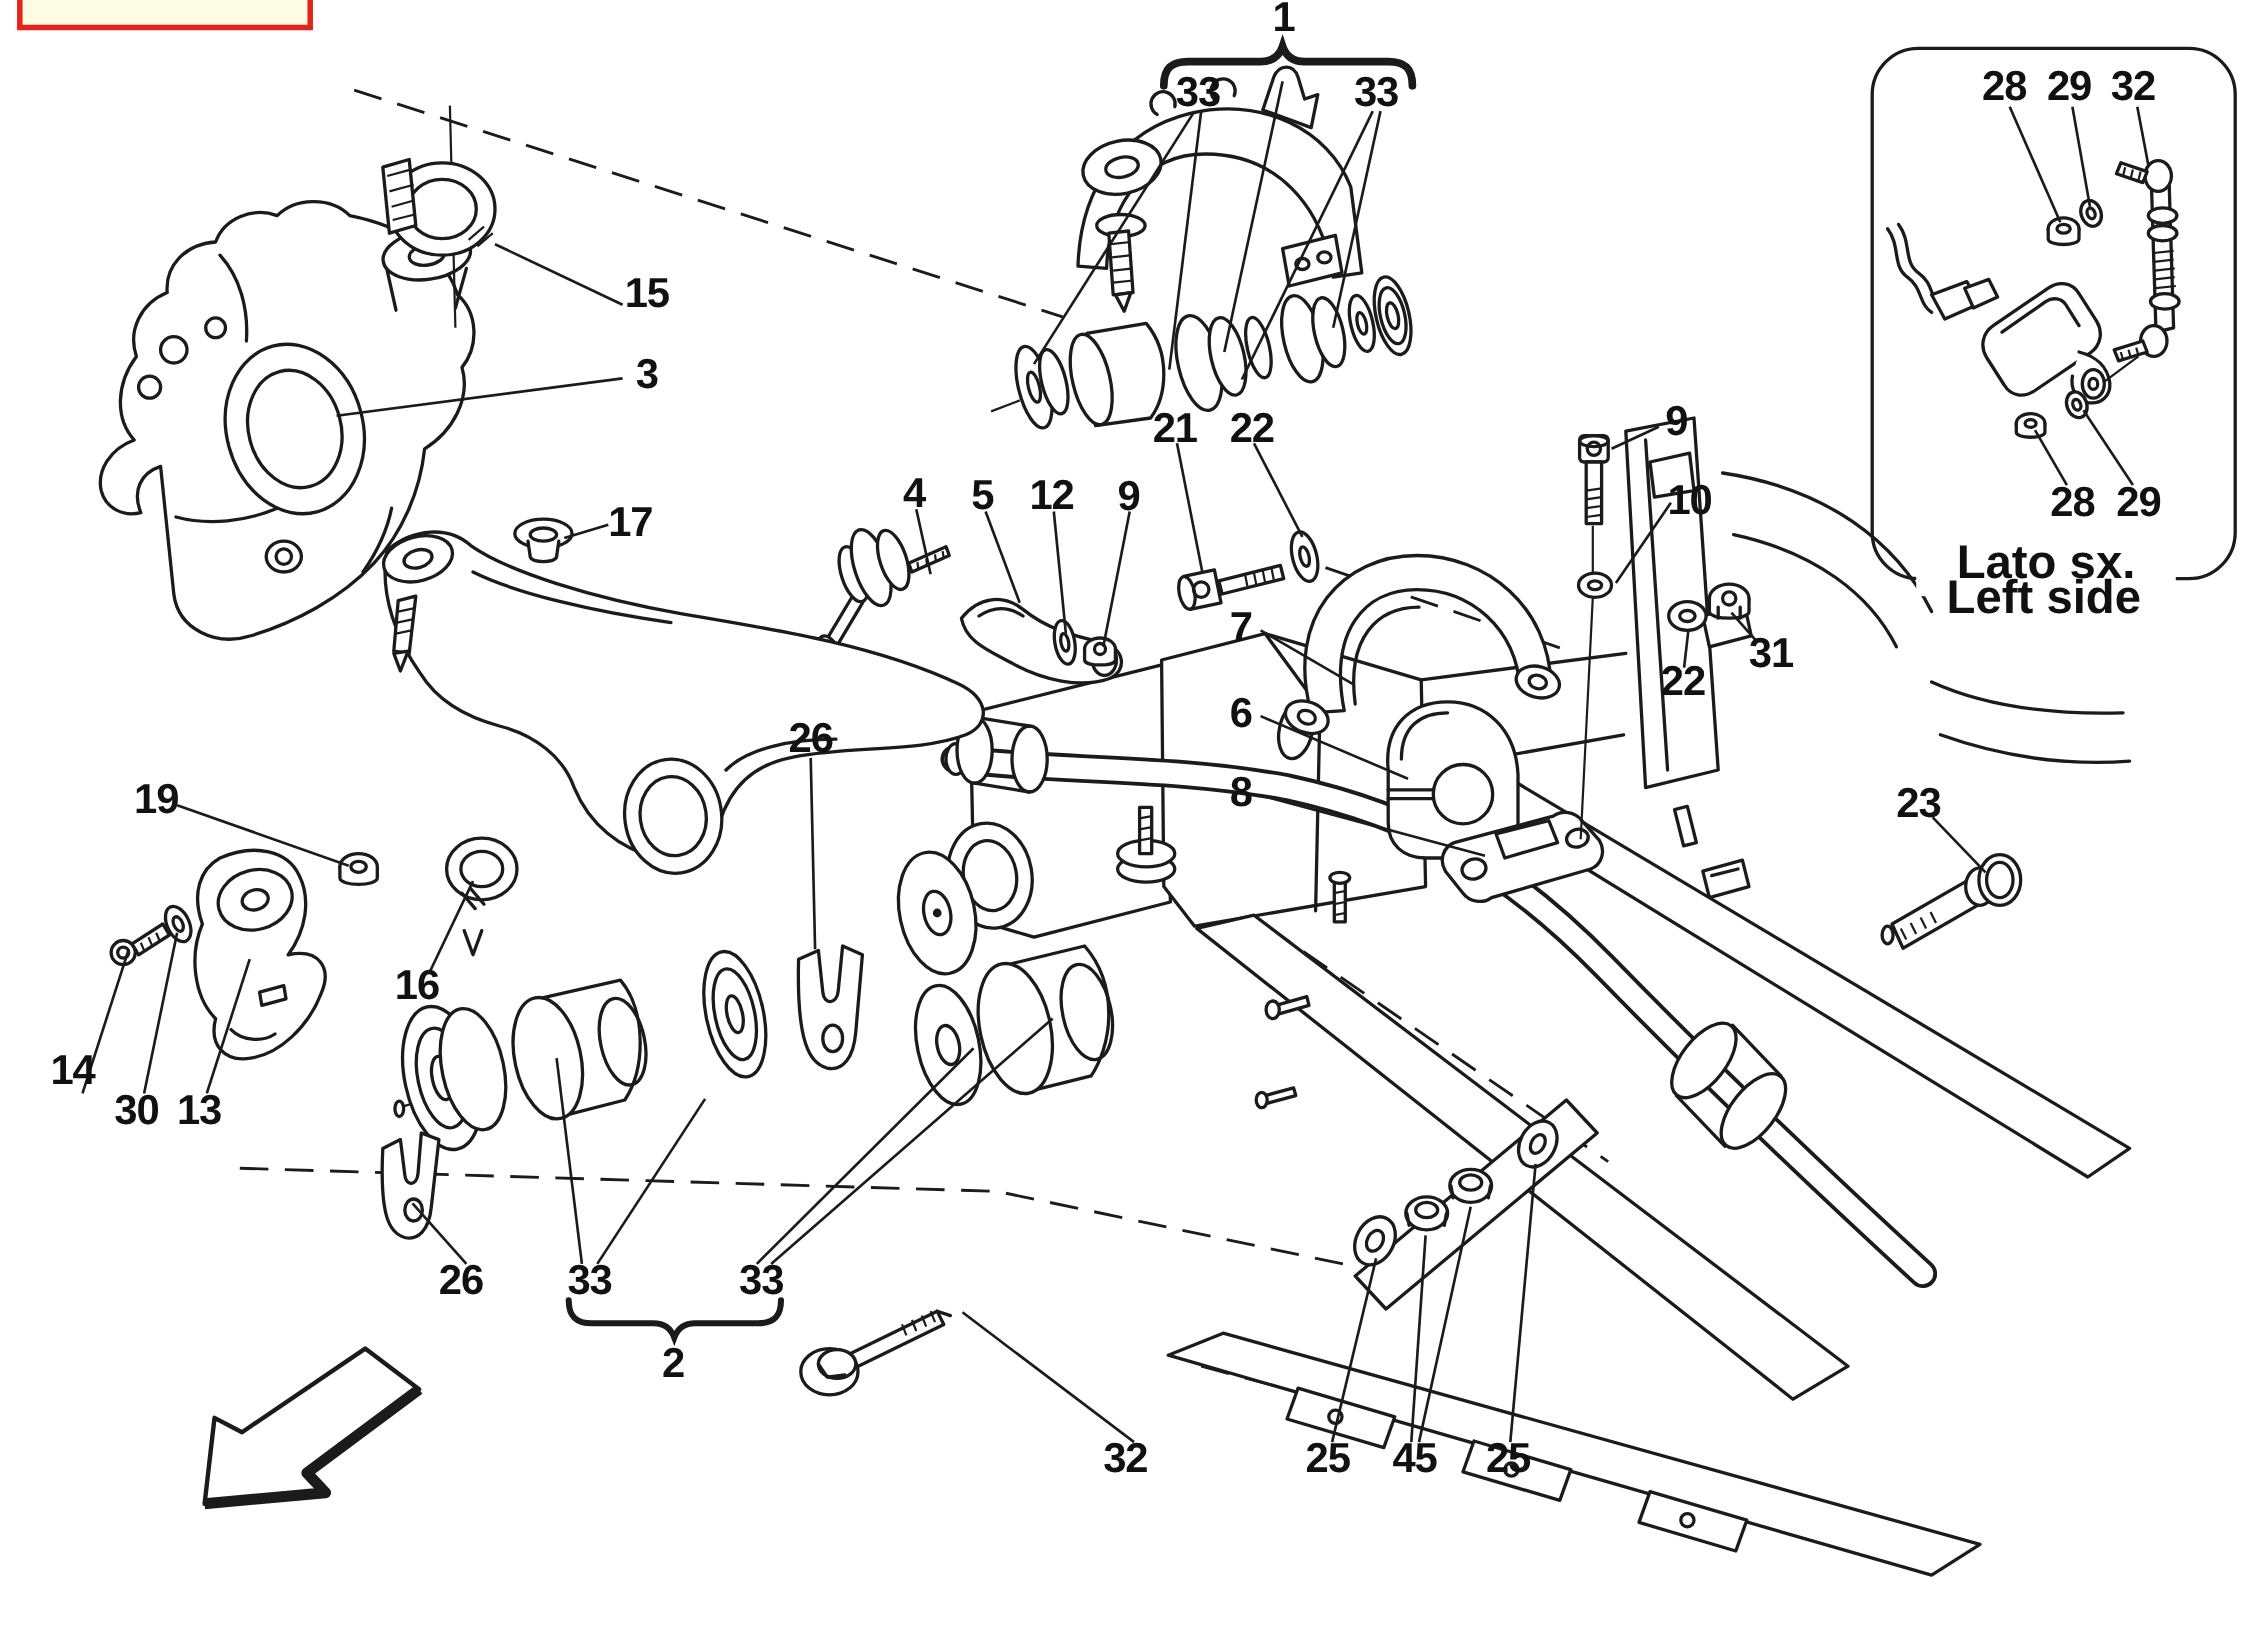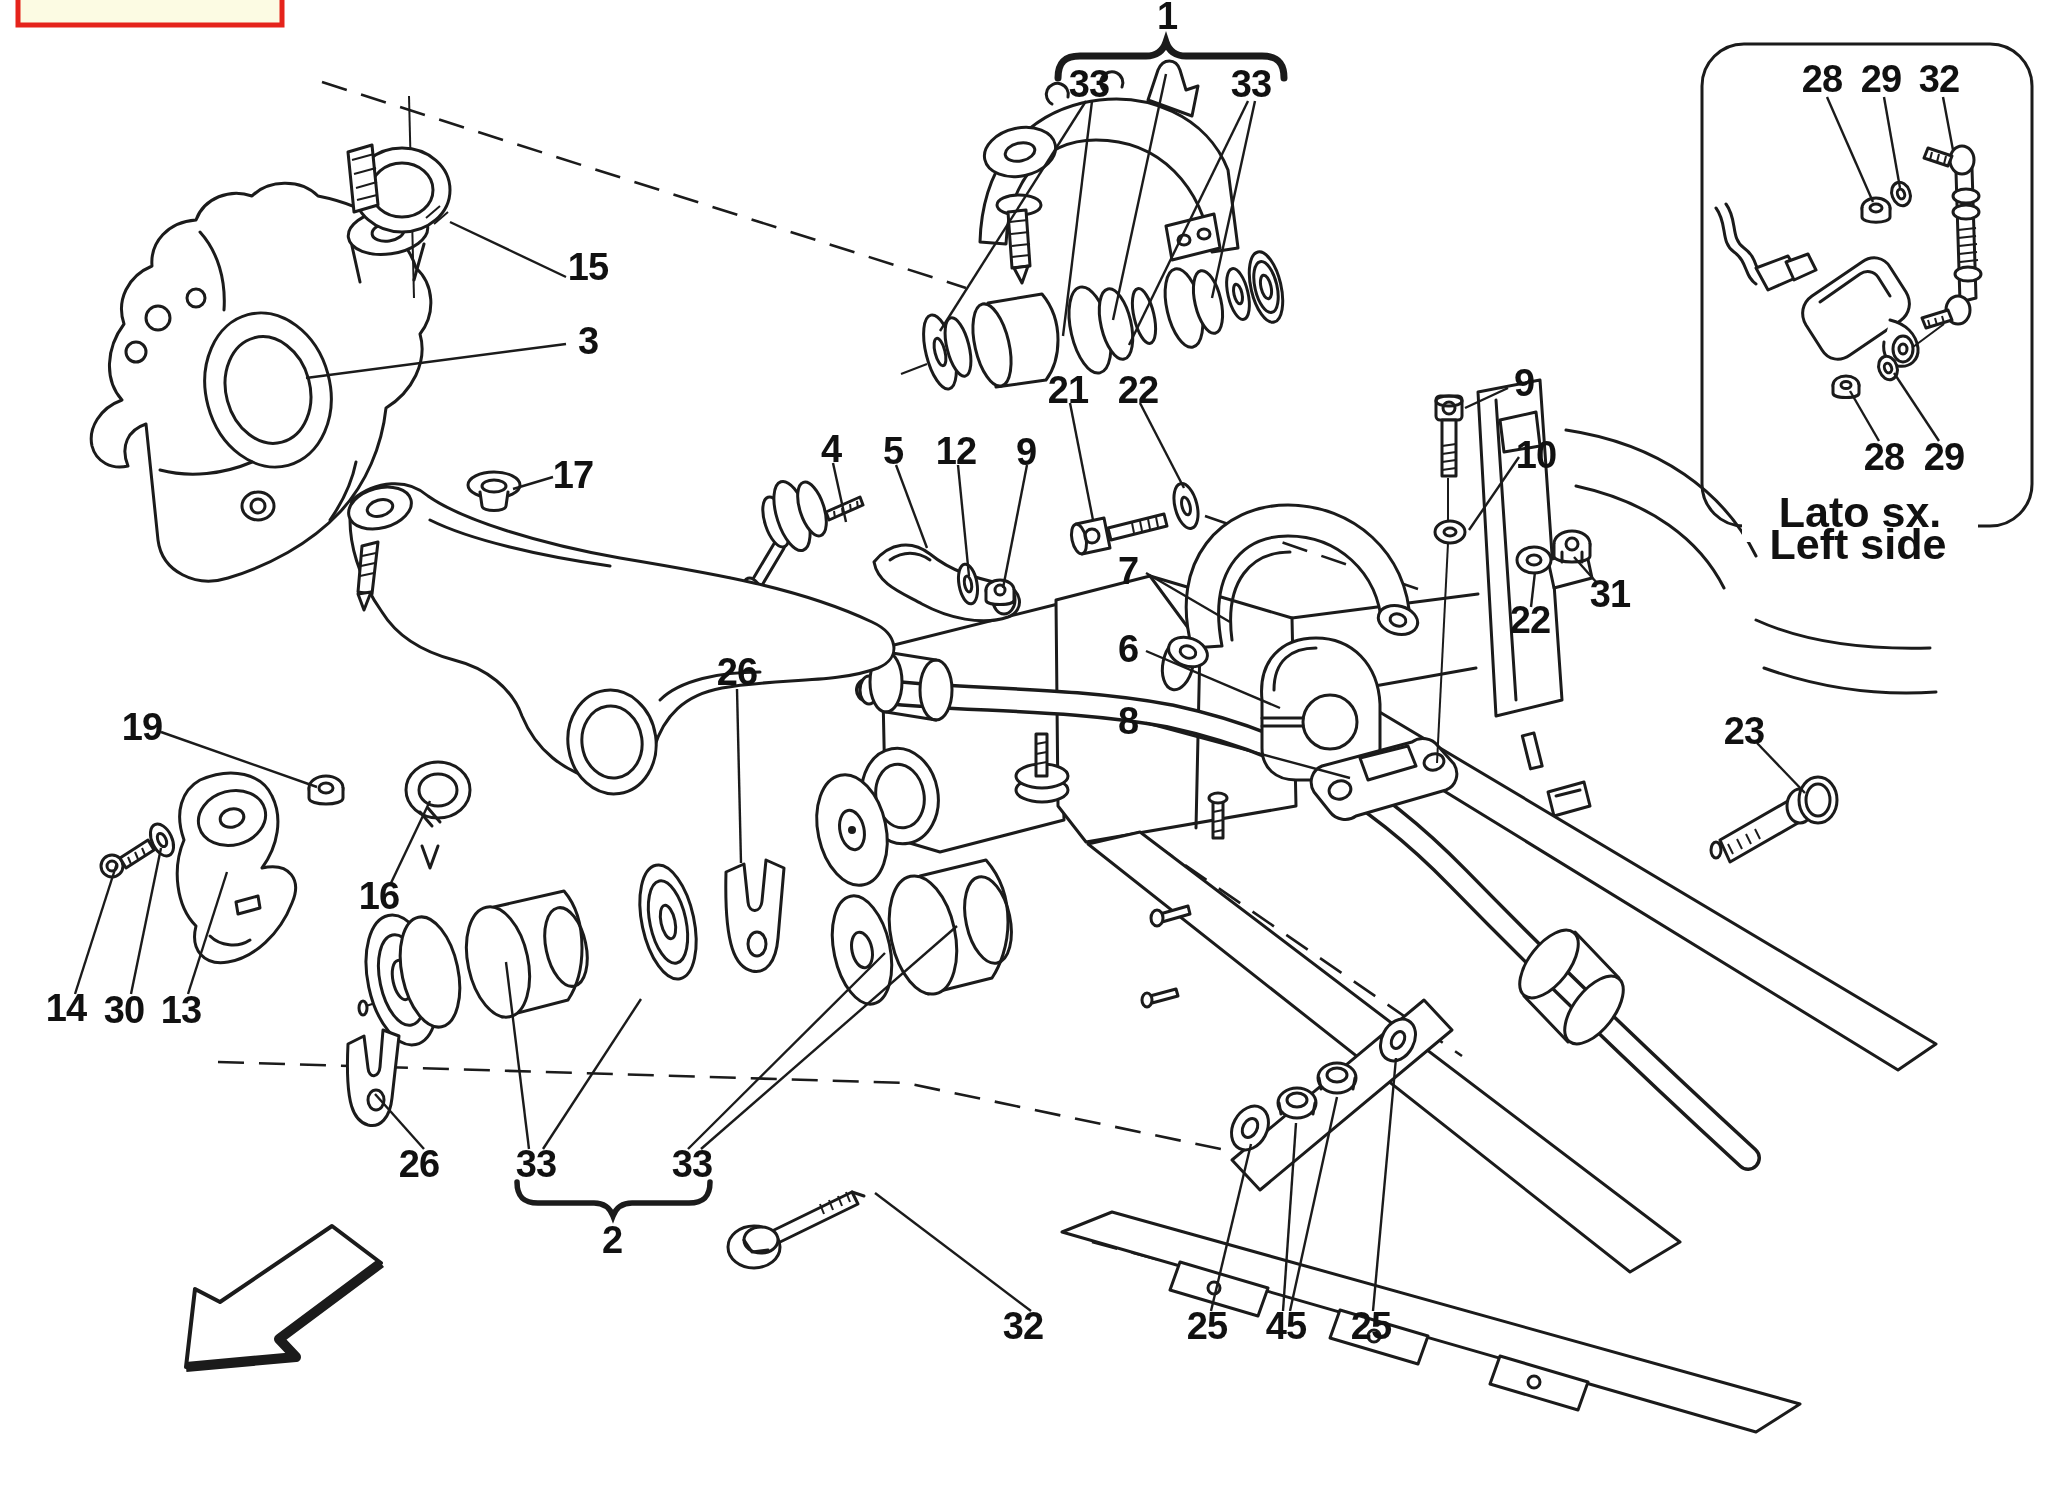--- a/index.html
+++ b/index.html
@@ -519,21 +519,21 @@
   <div class="co" style="left:1138px;top:390px">22</div>
   <div class="co" style="left:1524px;top:383px">9</div>
   <div class="co" style="left:1536px;top:455px">10</div>
   <div class="co" style="left:1128px;top:571px">7</div>
   <div class="co" style="left:1128px;top:649px">6</div>
   <div class="co" style="left:1128px;top:721px">8</div>
   <div class="co" style="left:1530px;top:620px">22</div>
   <div class="co" style="left:1610px;top:594px">31</div>
   <div class="co" style="left:142px;top:727px">19</div>
   <div class="co" style="left:379px;top:896px">16</div>
-  <div class="co" style="left:66px;top:1008px">14</div>
+  <div class="co" style="left:66px;top:973px">14</div>
   <div class="co" style="left:124px;top:1010px">30</div>
   <div class="co" style="left:181px;top:1010px">13</div>
   <div class="co" style="left:419px;top:1164px">26</div>
   <div class="co" style="left:536px;top:1164px">33</div>
   <div class="co" style="left:692px;top:1164px">33</div>
   <div class="co" style="left:612px;top:1240px">2</div>
   <div class="co" style="left:737px;top:672px">26</div>
   <div class="co" style="left:1023px;top:1326px">32</div>
   <div class="co" style="left:1207px;top:1326px">25</div>
   <div class="co" style="left:1286px;top:1326px">45</div>

